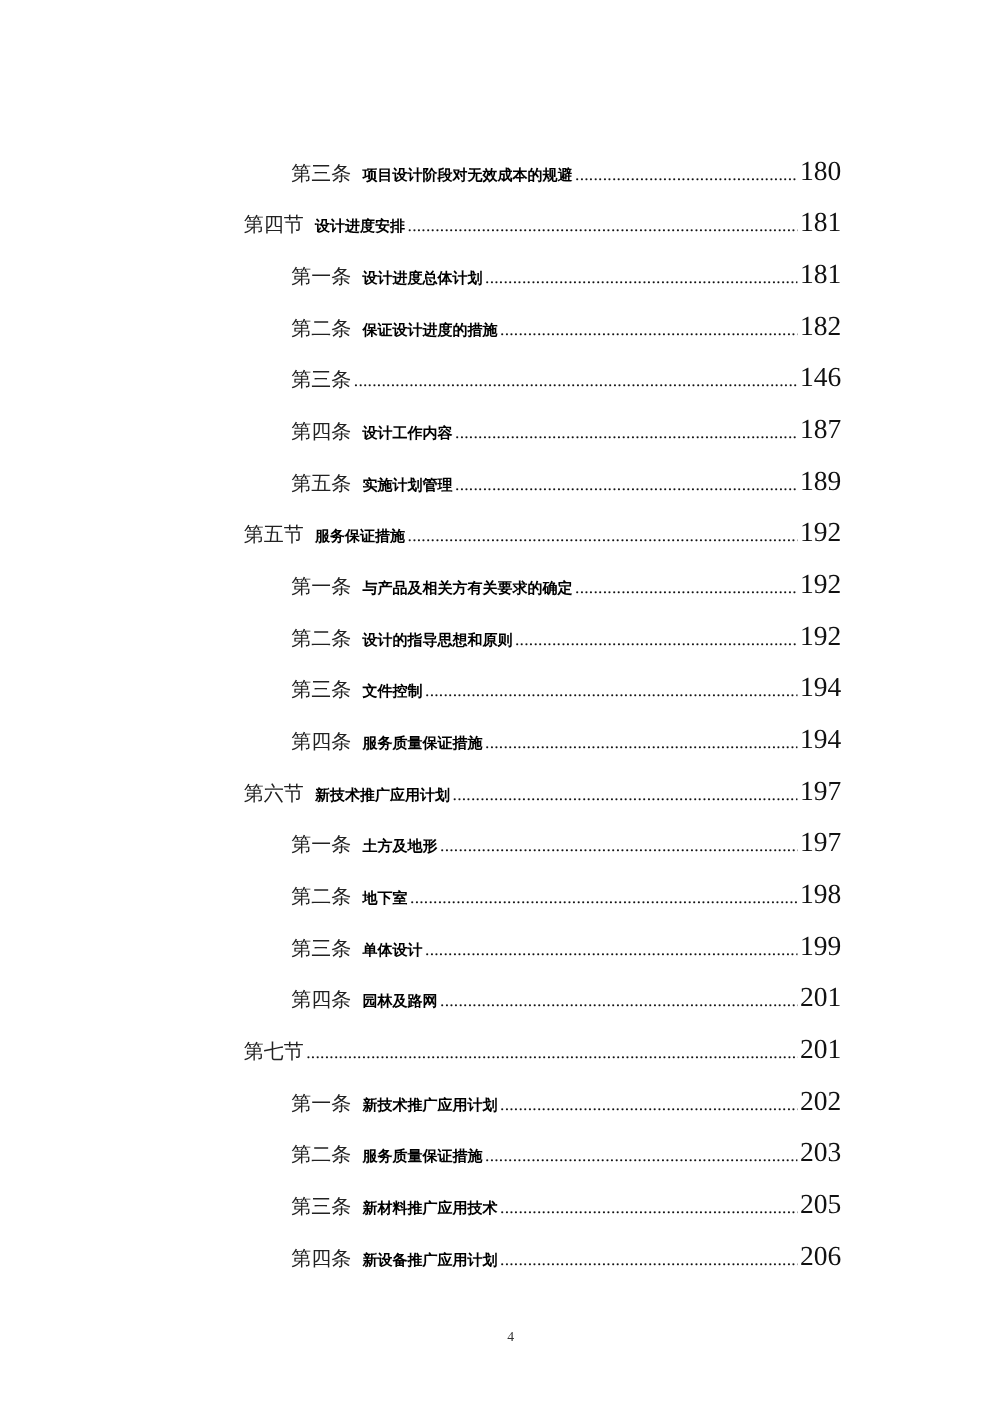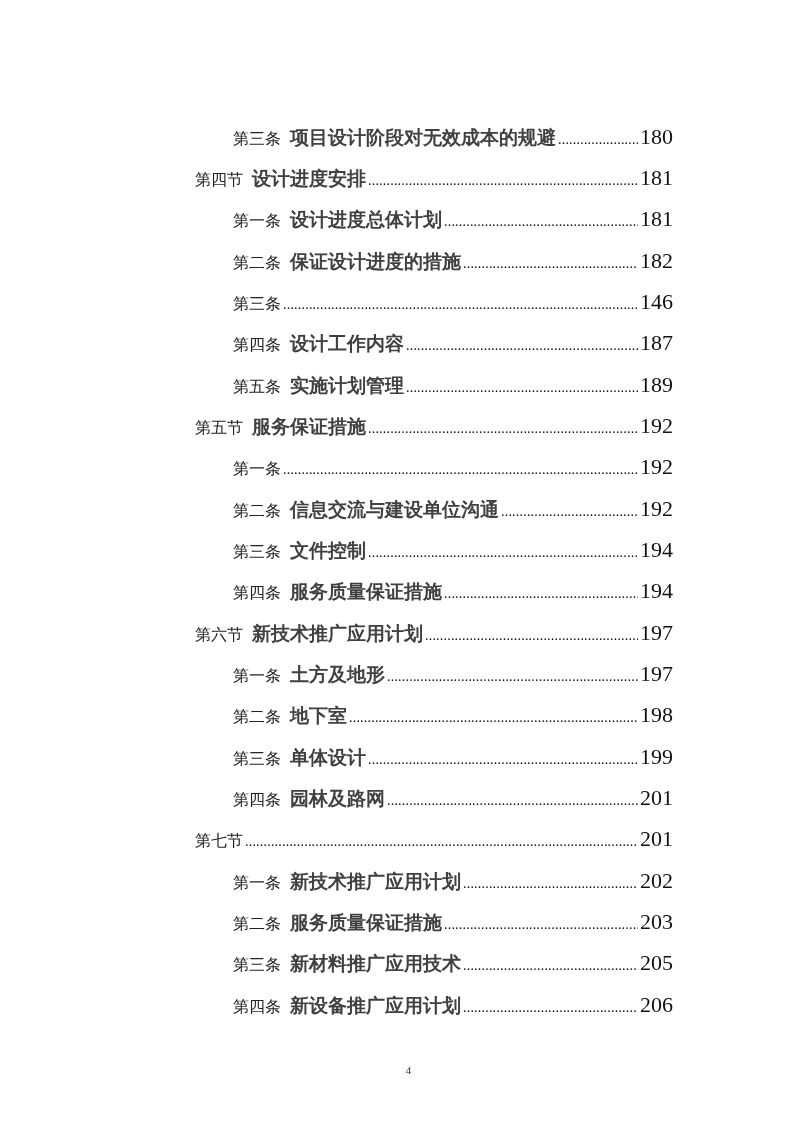--- a/index.html
+++ b/index.html
@@ -35,23 +35,23 @@
     .toc-row.level-section { left: 195px; }
     .toc-row.level-article { left: 233px; }
     .prefix {
       color: #222222;
       font-weight: normal;
       letter-spacing: 0;
     }
     .title {
       margin-left: 9px;
       font-weight: bold;
-      color: #404040;
+      color: #000000;
       font-family: "DejaVu Sans", "Liberation Sans", sans-serif;
-      font-size: 19px;
+      font-size: 12px;
     }
     .leader {
       flex: 1 1 auto;
       overflow: hidden;
       margin: 0 2px 0 2px;
       color: #111111;
       font-family: "Liberation Serif", serif;
       font-size: 14px;
       letter-spacing: 0.2px;
     }
@@ -120,26 +120,27 @@
     <span class="page">189</span>
   </div>
   <div class="toc-row level-section" style="top:386px">
     <span class="prefix">第五节</span>
     <span class="title">服务保证措施</span>
     <span class="leader"></span>
     <span class="page">192</span>
   </div>
   <div class="toc-row level-article" style="top:427px">
     <span class="prefix">第一条</span>
+    <span class="title">与产品及相关方有关要求的确定</span>
     <span class="leader"></span>
     <span class="page">192</span>
   </div>
   <div class="toc-row level-article" style="top:469px">
     <span class="prefix">第二条</span>
-    <span class="title">信息交流与建设单位沟通</span>
+    <span class="title">设计的指导思想和原则</span>
     <span class="leader"></span>
     <span class="page">192</span>
   </div>
   <div class="toc-row level-article" style="top:510px">
     <span class="prefix">第三条</span>
     <span class="title">文件控制</span>
     <span class="leader"></span>
     <span class="page">194</span>
   </div>
   <div class="toc-row level-article" style="top:551px">

